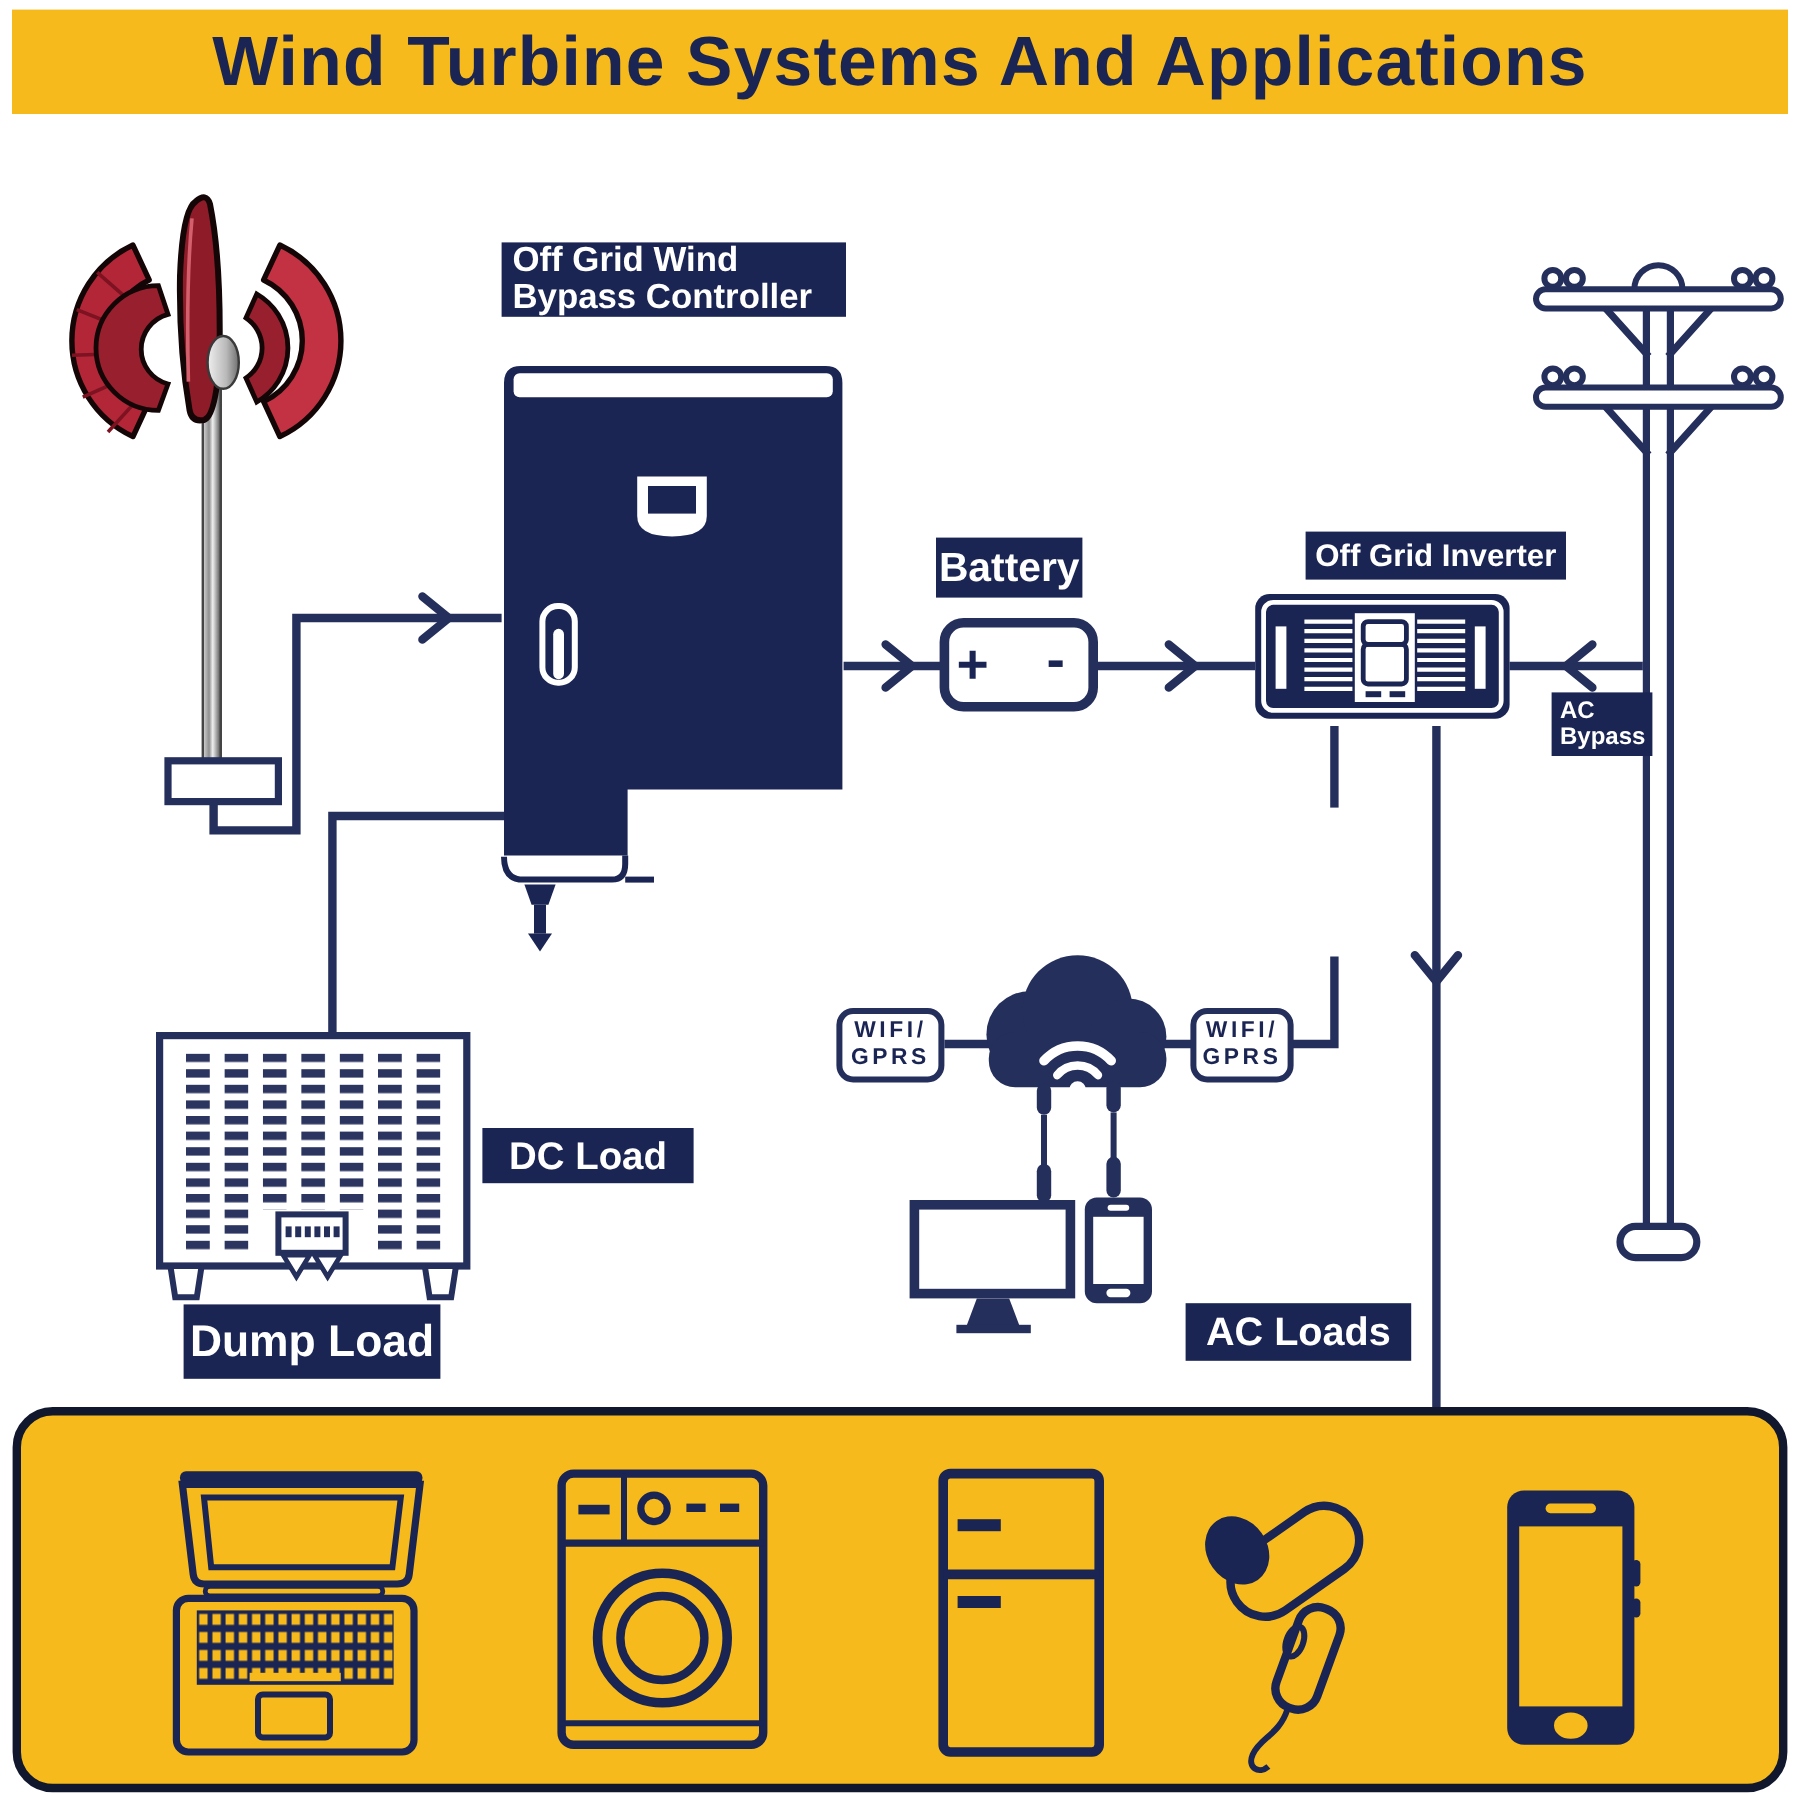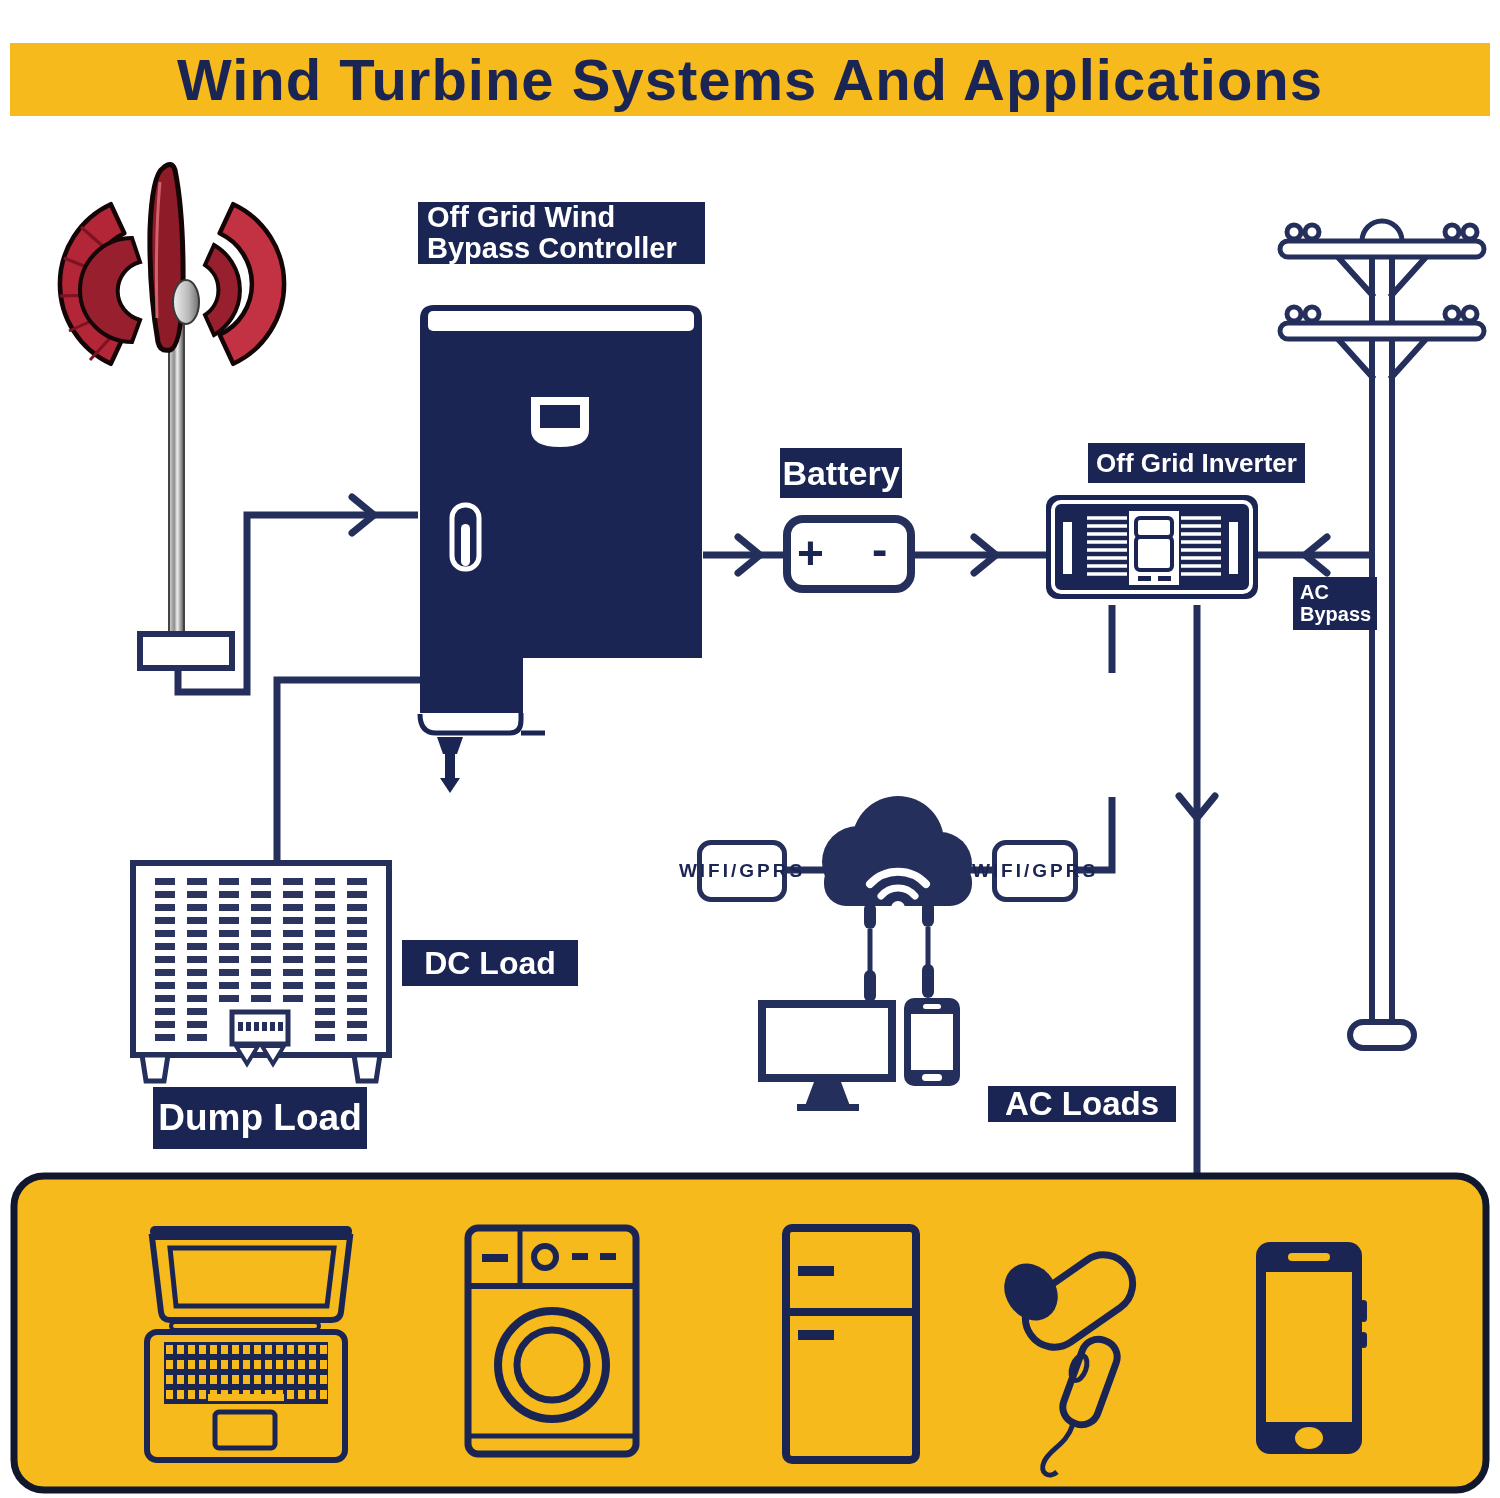--- a/index.html
+++ b/index.html
@@ -2,37 +2,37 @@
 <html><head>
 <meta charset="utf-8">
 <style>
   html,body{margin:0;padding:0;}
   body{
     width:1500px;height:1498px;position:relative;background:#ffffff;
     font-family:"Liberation Sans", sans-serif;overflow:hidden;
   }
   .abs{position:absolute;}
   #header{
-    left:10px;top:8px;width:1480px;height:73px;background:#f6ba1c;
-    display:flex;align-items:center;justify-content:center;z-index:3;margin-top:35px;
+    left:10px;top:8px;width:1480px;height:87px;background:#f6ba1c;
+    display:flex;align-items:center;justify-content:center;z-index:3;
   }
   #header .title{
     color:#1b2553;font-weight:bold;font-size:58px;letter-spacing:1px;
   }
   svg#diagram{left:0;top:0;width:1500px;height:1498px;z-index:1;}
   .navy-label{
     background:#1b2553;color:#ffffff;font-weight:bold;z-index:4;
     display:flex;flex-direction:column;justify-content:center;line-height:1.08;
   }
   .navy-label.center{align-items:center;text-align:center;}
   .navy-label.left{align-items:flex-start;}
   .wifi-box{
     background:#ffffff;border:5px solid #252f5c;border-radius:14px;color:#1b2553;
     font-weight:bold;font-size:19px;letter-spacing:3px;line-height:1.2;z-index:4;
-    display:flex;flex-direction:row;align-items:center;justify-content:center;text-align:center;
+    display:flex;flex-direction:column;align-items:center;justify-content:center;text-align:center;
   }
   .sign{color:#1b2553;font-weight:bold;font-size:46px;z-index:4;line-height:1;}
 </style>
 </head>
 <body>
 
 <div id="header" class="abs">
   <span class="title">Wind Turbine Systems And Applications</span>
 </div>
 
@@ -291,15 +291,15 @@
 </div>
 
 <div class="abs navy-label center" style="left:402px;top:940px;width:176px;height:46px;font-size:32px;">
   <span>DC Load</span>
 </div>
 
 <div class="abs navy-label center" style="left:153px;top:1087px;width:214px;height:62px;font-size:37px;justify-content:center;">
   <span>Dump Load</span>
 </div>
 
-<div class="abs navy-label center" style="left:988px;top:1086px;width:188px;height:36px;font-size:33px;">
+<div class="abs navy-label center" style="left:988px;top:1086px;width:188px;height:48px;font-size:33px;">
   <span>AC Loads</span>
 </div>
 
 </body></html>

